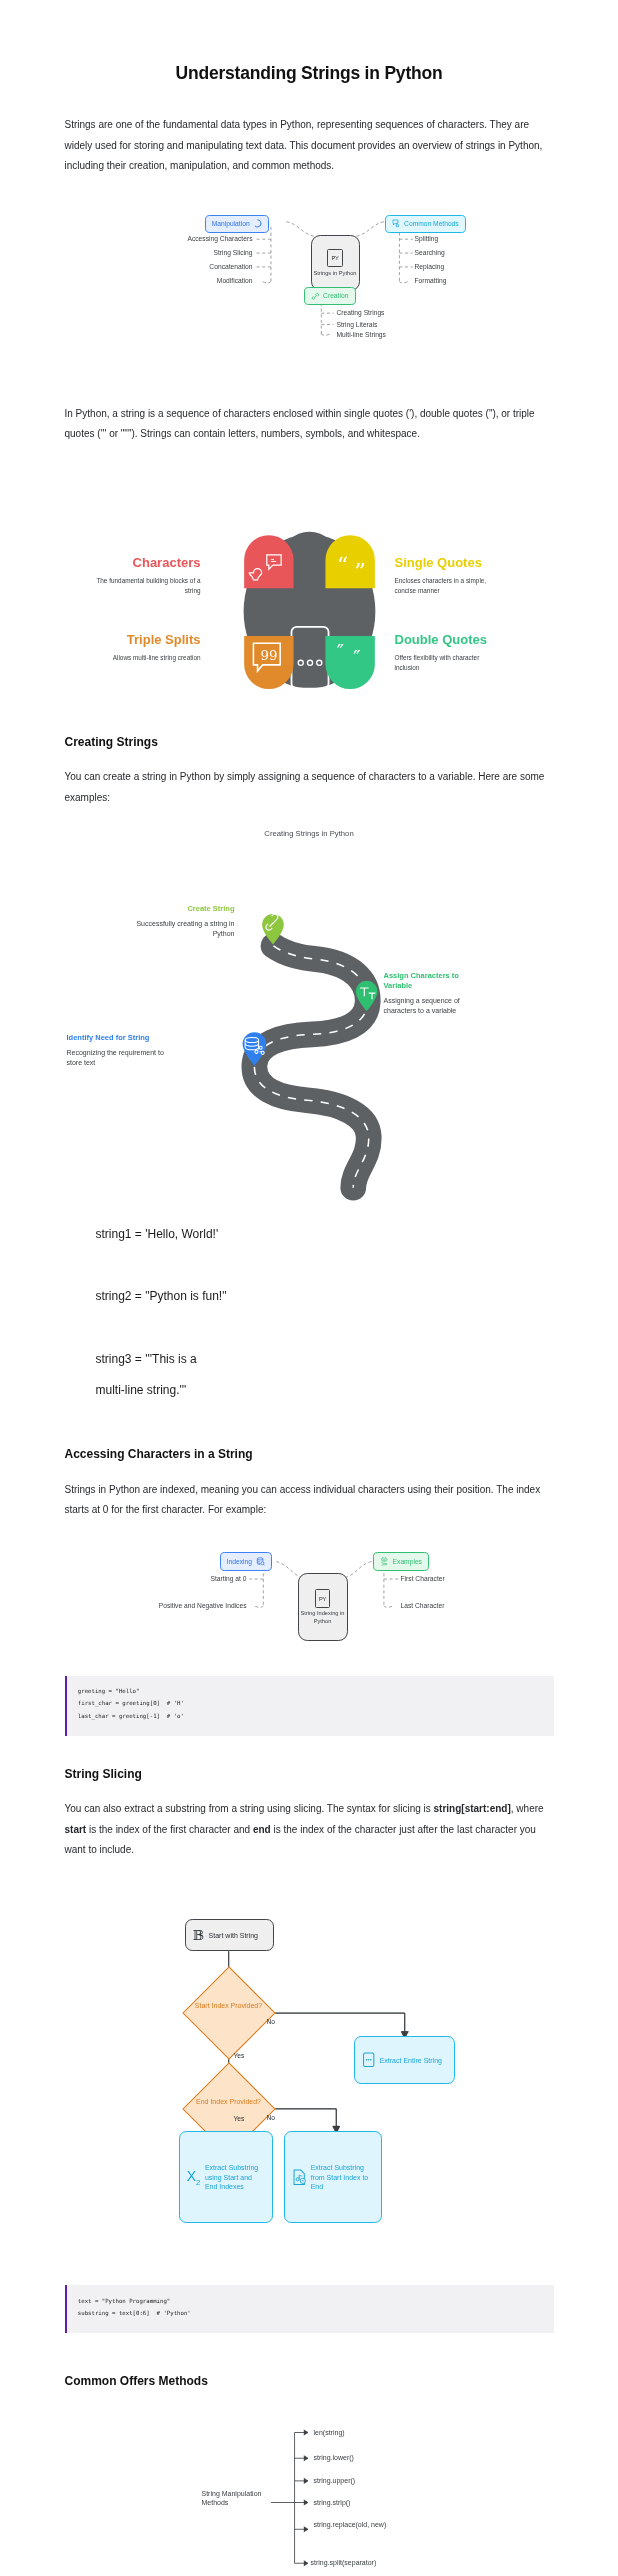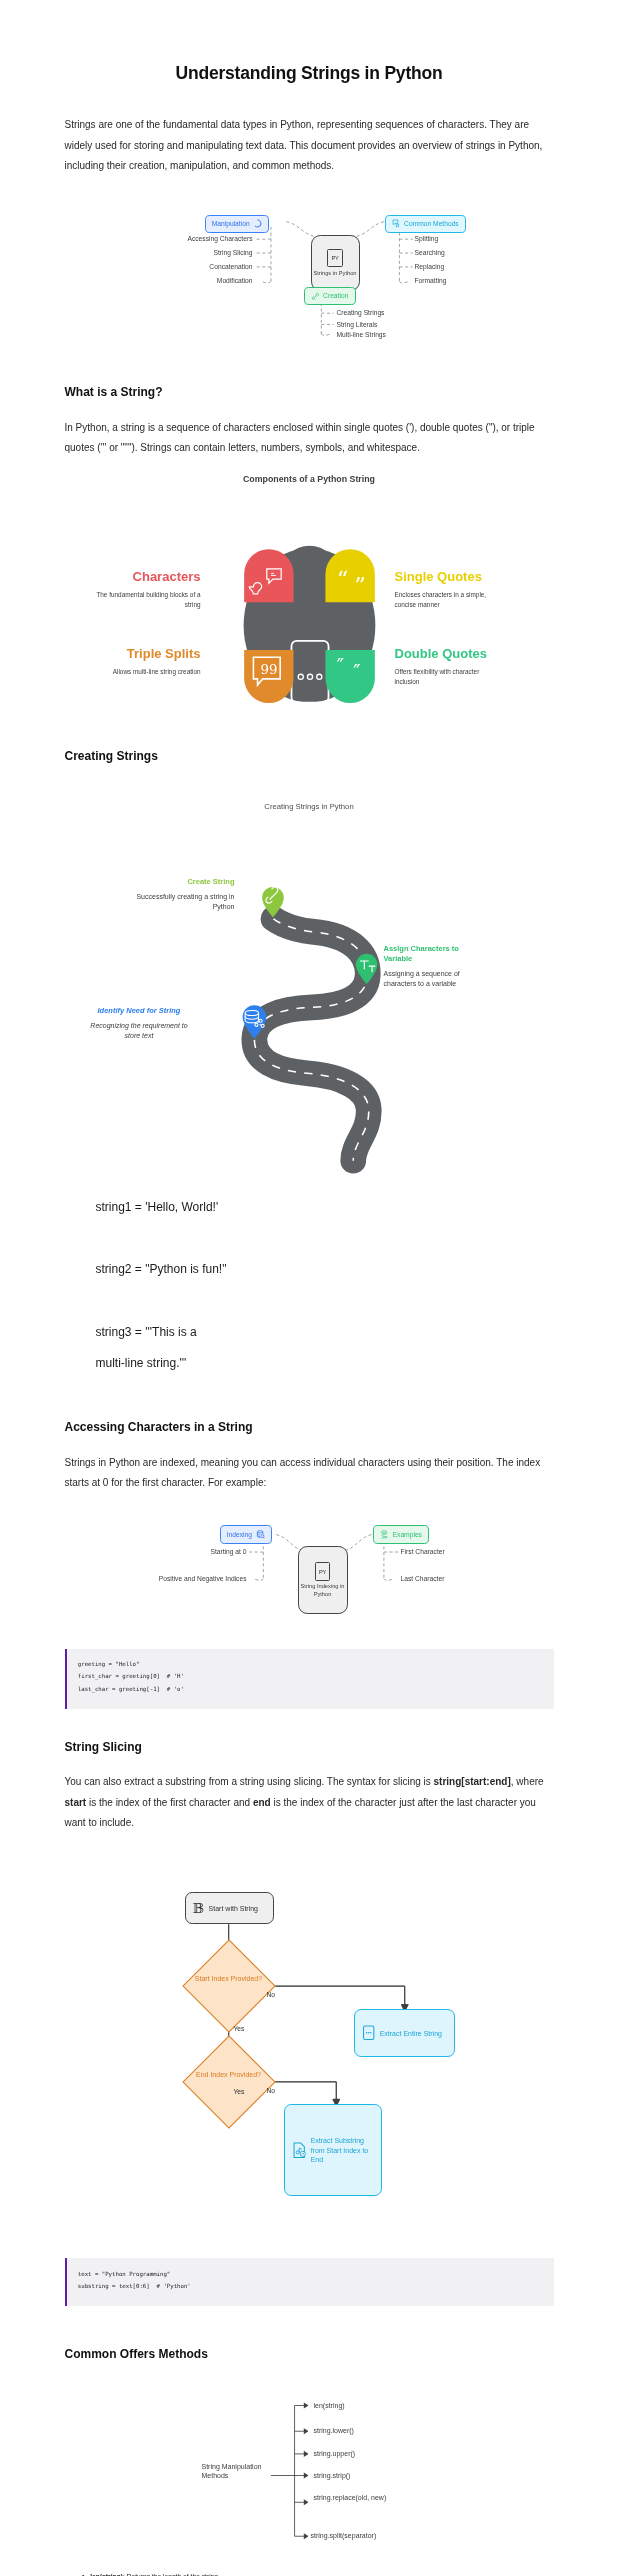--- a/index.html
+++ b/index.html
@@ -193,27 +193,25 @@
           <path d="M6.5 11.5l5-5M4.5 9.5L3 11a2.5 2.5 0 003.5 3.5l1.5-1.5M13.5 8.5L15 7A2.5 2.5 0 0011.5 3.5L10 5" fill="none" stroke="#2fbf71" stroke-width="1.6" stroke-linecap="round"></path>
         </svg>
         <span>Creation</span>
       </div>
       <div class="leaf" style="left:272px; top:114px;">Creating Strings</div>
       <div class="leaf" style="left:272px; top:126px;">String Literals</div>
       <div class="leaf" style="left:272px; top:136px;">Multi-line Strings</div>
     </div>
 
     <div class="sp-80"></div>
-    <h2 class="sec-title">What is a String?</h2>
     <div class="sp-36"></div>
     <p class="body">In Python, a string is a sequence of characters enclosed within single quotes ('), double quotes ("), or triple quotes (''' or """). Strings can contain letters, numbers, symbols, and whitespace.</p>
 
     <div class="sp-24"></div>
     <div class="comp">
-      <div class="comp-title">Components of a Python String</div>
 
       <svg class="mmsvg" width="489" height="247" viewBox="0 0 950 480">
 
         <ellipse cx="475" cy="300" rx="128" ry="150" fill="#5e6164"></ellipse>
         <path d="M420 200a55 55 0 01110 0v40H420z" fill="#5e6164"></path>
         <rect x="440" y="330" width="72" height="120" rx="10" fill="none" stroke="#fff" stroke-width="3.5"></rect>
         <circle cx="458" cy="400" r="5" fill="none" stroke="#fff" stroke-width="2.5"></circle>
         <circle cx="476" cy="400" r="5" fill="none" stroke="#fff" stroke-width="2.5"></circle>
         <circle cx="494" cy="400" r="5" fill="none" stroke="#fff" stroke-width="2.5"></circle>
 
@@ -257,20 +255,21 @@
       </div>
       <div class="blob-lbl" style="left:330px; top:175px; text-align:left;">
         <div class="t" style="color:#33c785;">Double Quotes</div>
         <div class="d">Offers flexibility with character inclusion</div>
       </div>
     </div>
 
     <div class="sp-60"></div>
     <h2 class="sec-title">Creating Strings</h2>
     <div class="sp-36"></div>
+    <p class="body">You can create a string in Python by simply assigning a sequence of characters to a variable. Here are some examples:</p>
 
     <div class="sp-36"></div>
     <div class="road">
       <div class="road-title">Creating Strings in Python</div>
 
       <svg class="mmsvg" width="489" height="392" viewBox="0 0 950 760">
         <path d="M405 230
                  C405 230 430 250 480 255
                  C560 262 590 300 588 340
                  C586 382 540 400 480 402
@@ -309,21 +308,21 @@
       </svg>
 
       <div class="rlbl" style="left:67px; top:77px; text-align:right;">
         <div class="t" style="color:#8dc63f;">Create String</div>
         <div class="d">Successfully creating a string in Python</div>
       </div>
       <div class="rlbl" style="left:319px; top:144px; text-align:left;">
         <div class="t" style="color:#2fbf71;">Assign Characters to Variable</div>
         <div class="d">Assigning a sequence of characters to a variable</div>
       </div>
-      <div class="rlbl" style="left:23px; top:206px; text-align:center;font-style:italic;">
+      <div class="rlbl" style="left:2px; top:206px; text-align:left;">
         <div class="t" style="color:#2f80ed;">Identify Need for String</div>
         <div class="d">Recognizing the requirement to store text</div>
       </div>
     </div>
 
     <div class="code-plain">string1 = 'Hello, World!'
 
 string2 = "Python is fun!"
 
 string3 = '''This is a
@@ -438,20 +437,24 @@
       <div class="fnode cy" style="left:289px; top:163px; width:101px; height:48px;">
         <svg width="13.4" height="15.5" viewBox="0 0 26 30" style="flex:0 0 auto;">
           <rect x="3" y="2" width="20" height="26" rx="3" fill="none" stroke="#1aa5d8" stroke-width="2"></rect>
           <circle cx="9" cy="15" r="1.6" fill="#1aa5d8"></circle>
             <circle cx="13" cy="15" r="1.6" fill="#1aa5d8"></circle>
             <circle cx="17" cy="15" r="1.6" fill="#1aa5d8"></circle>
         </svg>
         <span>Extract Entire String</span>
       </div>
 
+      <div class="fnode cy" style="left:114px; top:258px; width:94px; height:92px;">
+        <span style="font-size:14px; color:#1aa5d8; flex:0 0 auto;">X<sub style="font-size:7.7px;">2</sub></span>
+        <span>Extract Substring using Start and End Indexes</span>
+      </div>
 
       <div class="fnode cy" style="left:219px; top:258px; width:98px; height:92px;">
         <svg width="14.4" height="16.5" viewBox="0 0 28 32" style="flex:0 0 auto;">
           <path d="M4 2h13l7 7v21H4z" fill="none" stroke="#1aa5d8" stroke-width="2"></path>
           <circle cx="11" cy="20" r="3" fill="none" stroke="#1aa5d8" stroke-width="1.8"></circle>
           <path d="M14 20v-8l5 2" fill="none" stroke="#1aa5d8" stroke-width="1.8"></path>
           <circle cx="21" cy="23" r="5" fill="#fff" stroke="#1aa5d8" stroke-width="1.8"></circle>
           <path d="M18.5 23h5" stroke="#1aa5d8" stroke-width="1.8"></path>
         </svg>
         <span>Extract Substring from Start Index to End</span>

